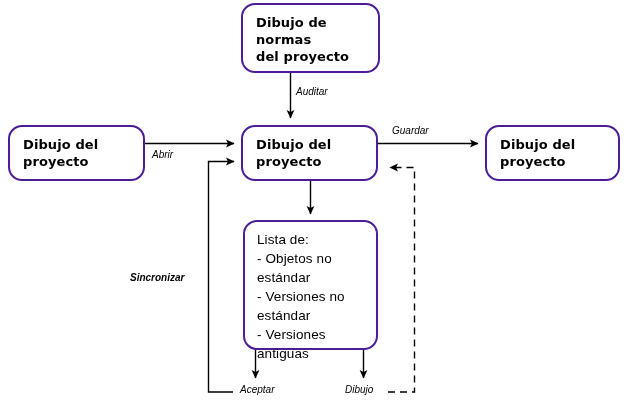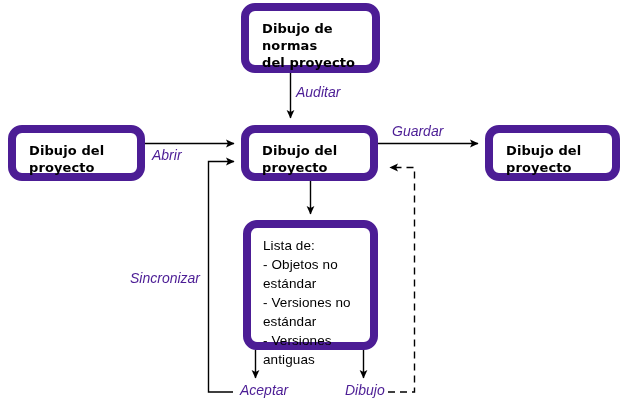--- a/index.html
+++ b/index.html
@@ -19,21 +19,21 @@
   #edge-layer {
     position: absolute;
     left: 0;
     top: 0;
     width: 627px;
     height: 412px;
   }
   .node {
     position: absolute;
     box-sizing: border-box;
-    border: 8px solid #4c1d95;
+    border: 2px solid #4c1d95;
     border-radius: 14px;
     background: #ffffff;
     color: #000000;
     padding-left: 12px;
   }
   .node-label {
     position: absolute;
     left: 13px;
     top: 9px;
     right: 6px;
@@ -55,29 +55,29 @@
   #node-standards { left: 241px; top: 3px;   width: 139px; height: 70px; }
   #node-source    { left: 8px;   top: 125px; width: 137px; height: 56px; }
   #node-current   { left: 241px; top: 125px; width: 137px; height: 56px; }
   #node-saved     { left: 485px; top: 125px; width: 135px; height: 56px; }
   #node-list      { left: 243px; top: 220px; width: 135px; height: 130px; }
 
   .edge-label {
     position: absolute;
     font-family: "Liberation Sans", sans-serif;
     font-style: italic;
-    font-size: 14px;
-    color: #4c1d95;
+    font-size: 10px;
+    color: #000000;
     white-space: nowrap;
     line-height: 14px;
   }
   #label-auditar     { left: 296px; top: 85px; }
   #label-abrir       { left: 152px; top: 124px; margin-top: 24px; }
   #label-guardar     { left: 392px; top: 124px; text-align: right; }
-  #label-sincronizar { left: 130px; top: 271px; }
+  #label-sincronizar { left: 130px; top: 271px; font-weight: bold; }
   #label-aceptar     { left: 240px; top: 383px; }
   #label-ignorar     { left: 345px; top: 383px; }
   #label-mantener    { left: 426px; top: 264px; }
 </style>
 </head>
 <body>
 
 <div id="diagram-root">
 
   <svg id="edge-layer" viewBox="0 0 627 412" width="627" height="412" xmlns="http://www.w3.org/2000/svg">

